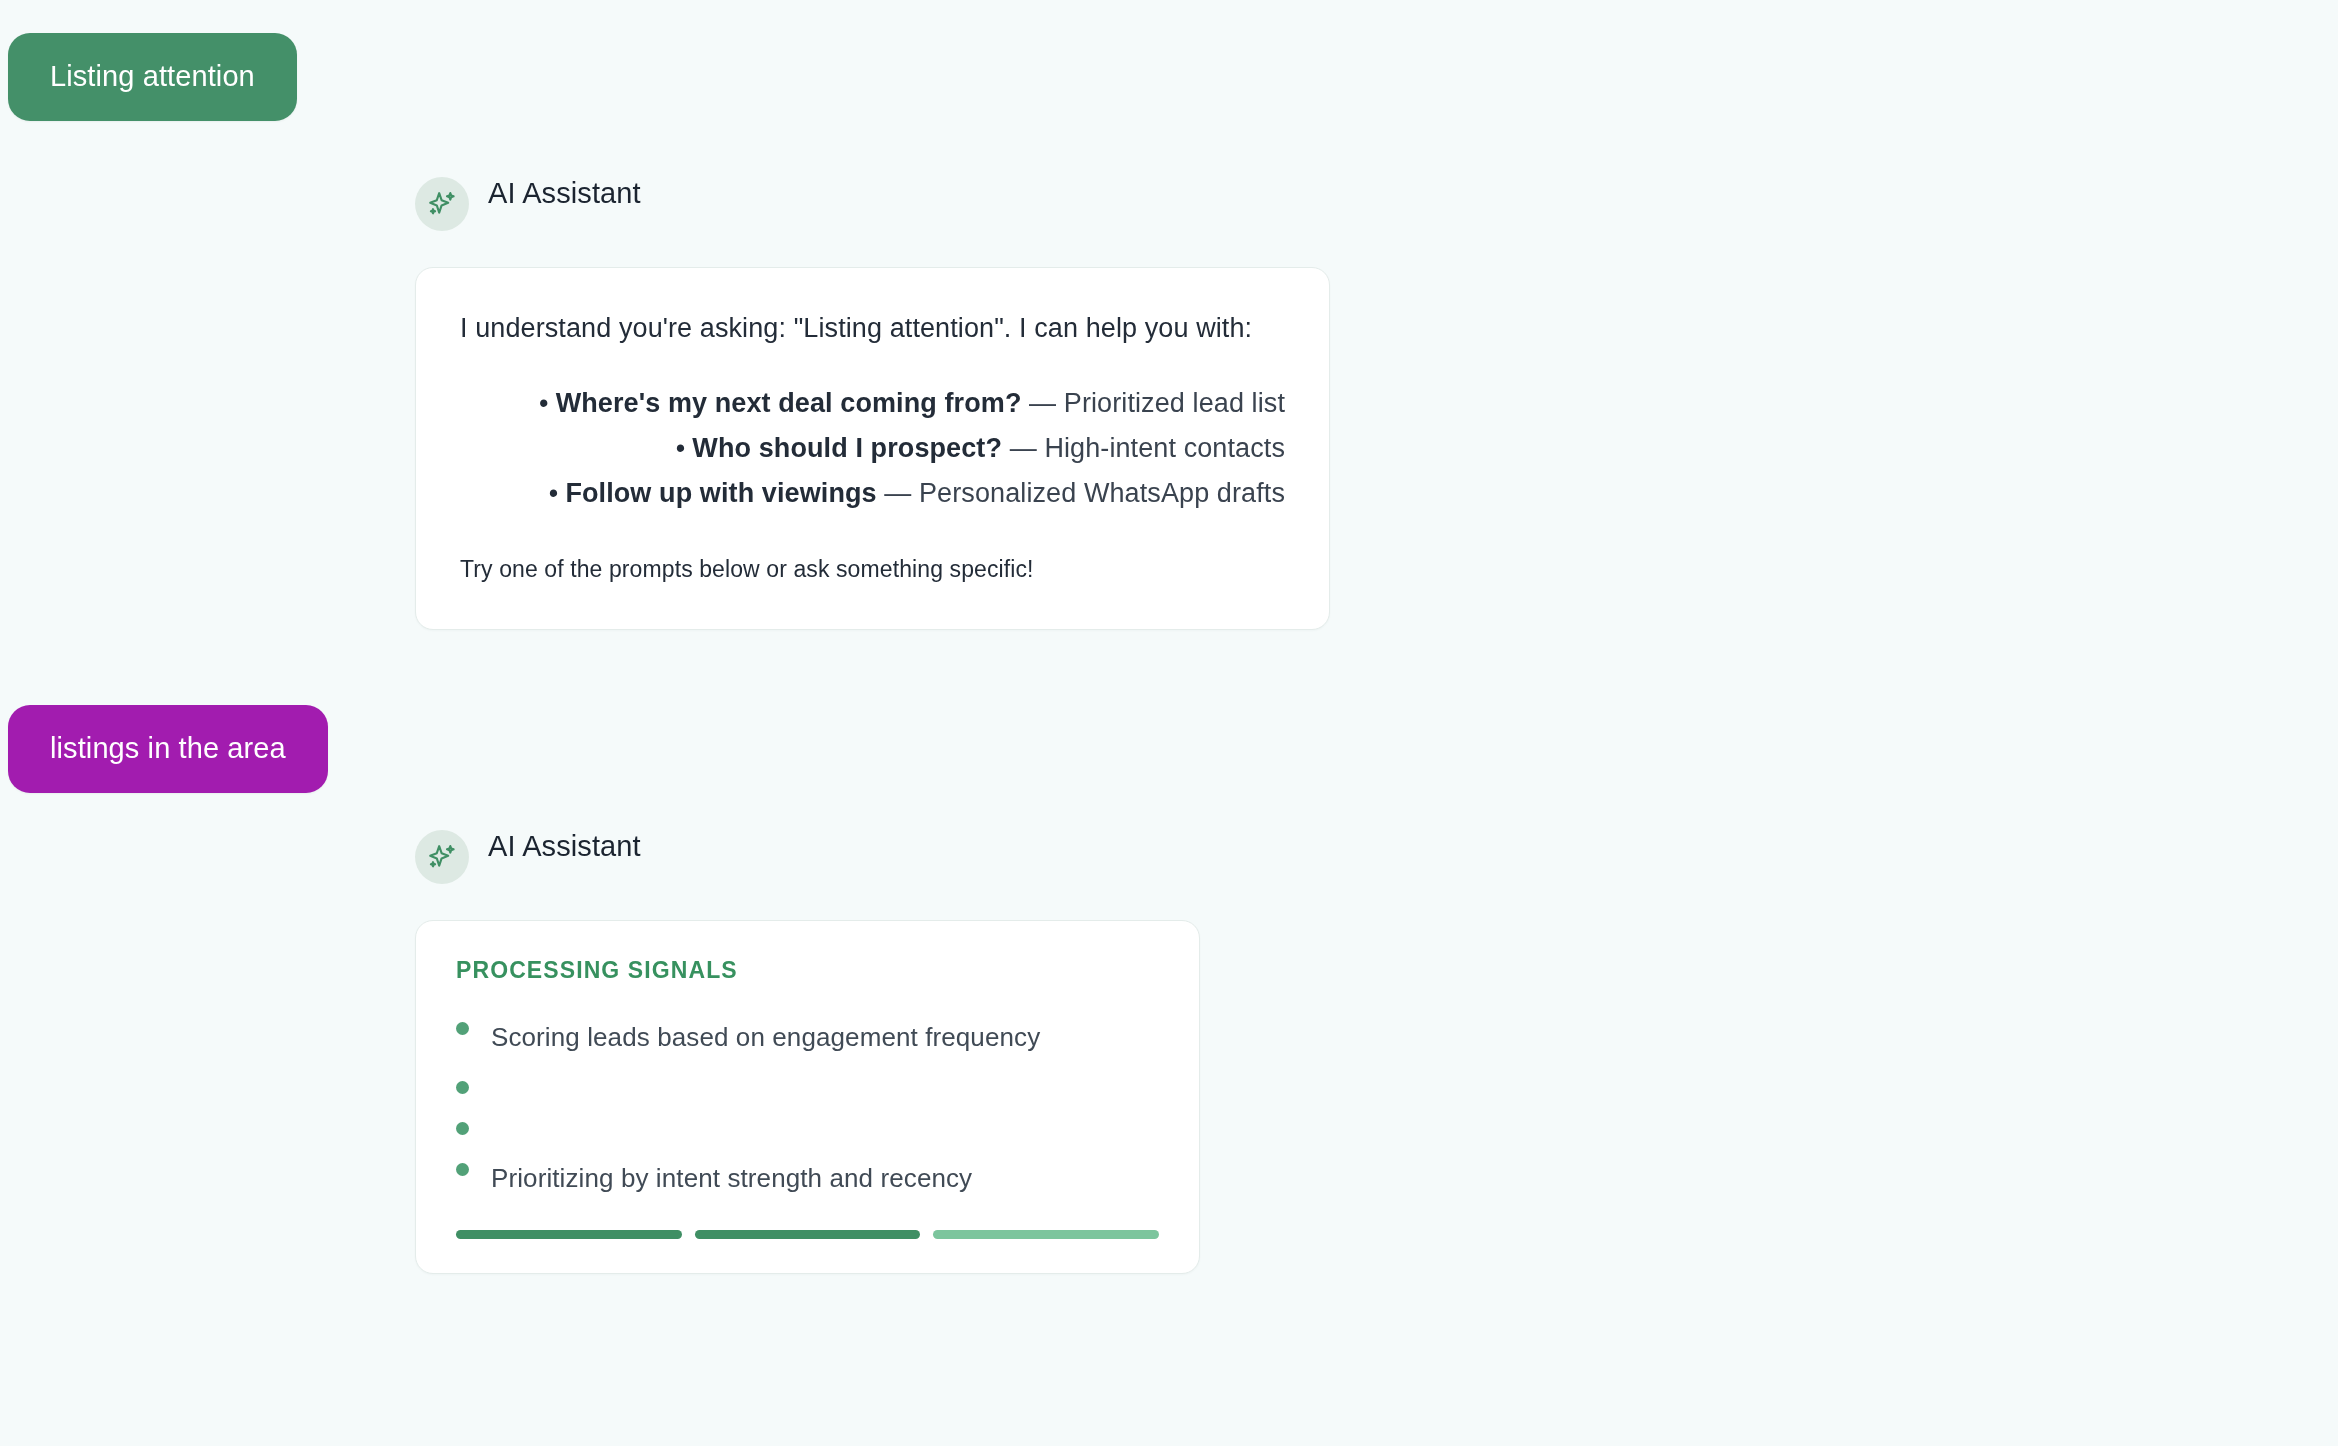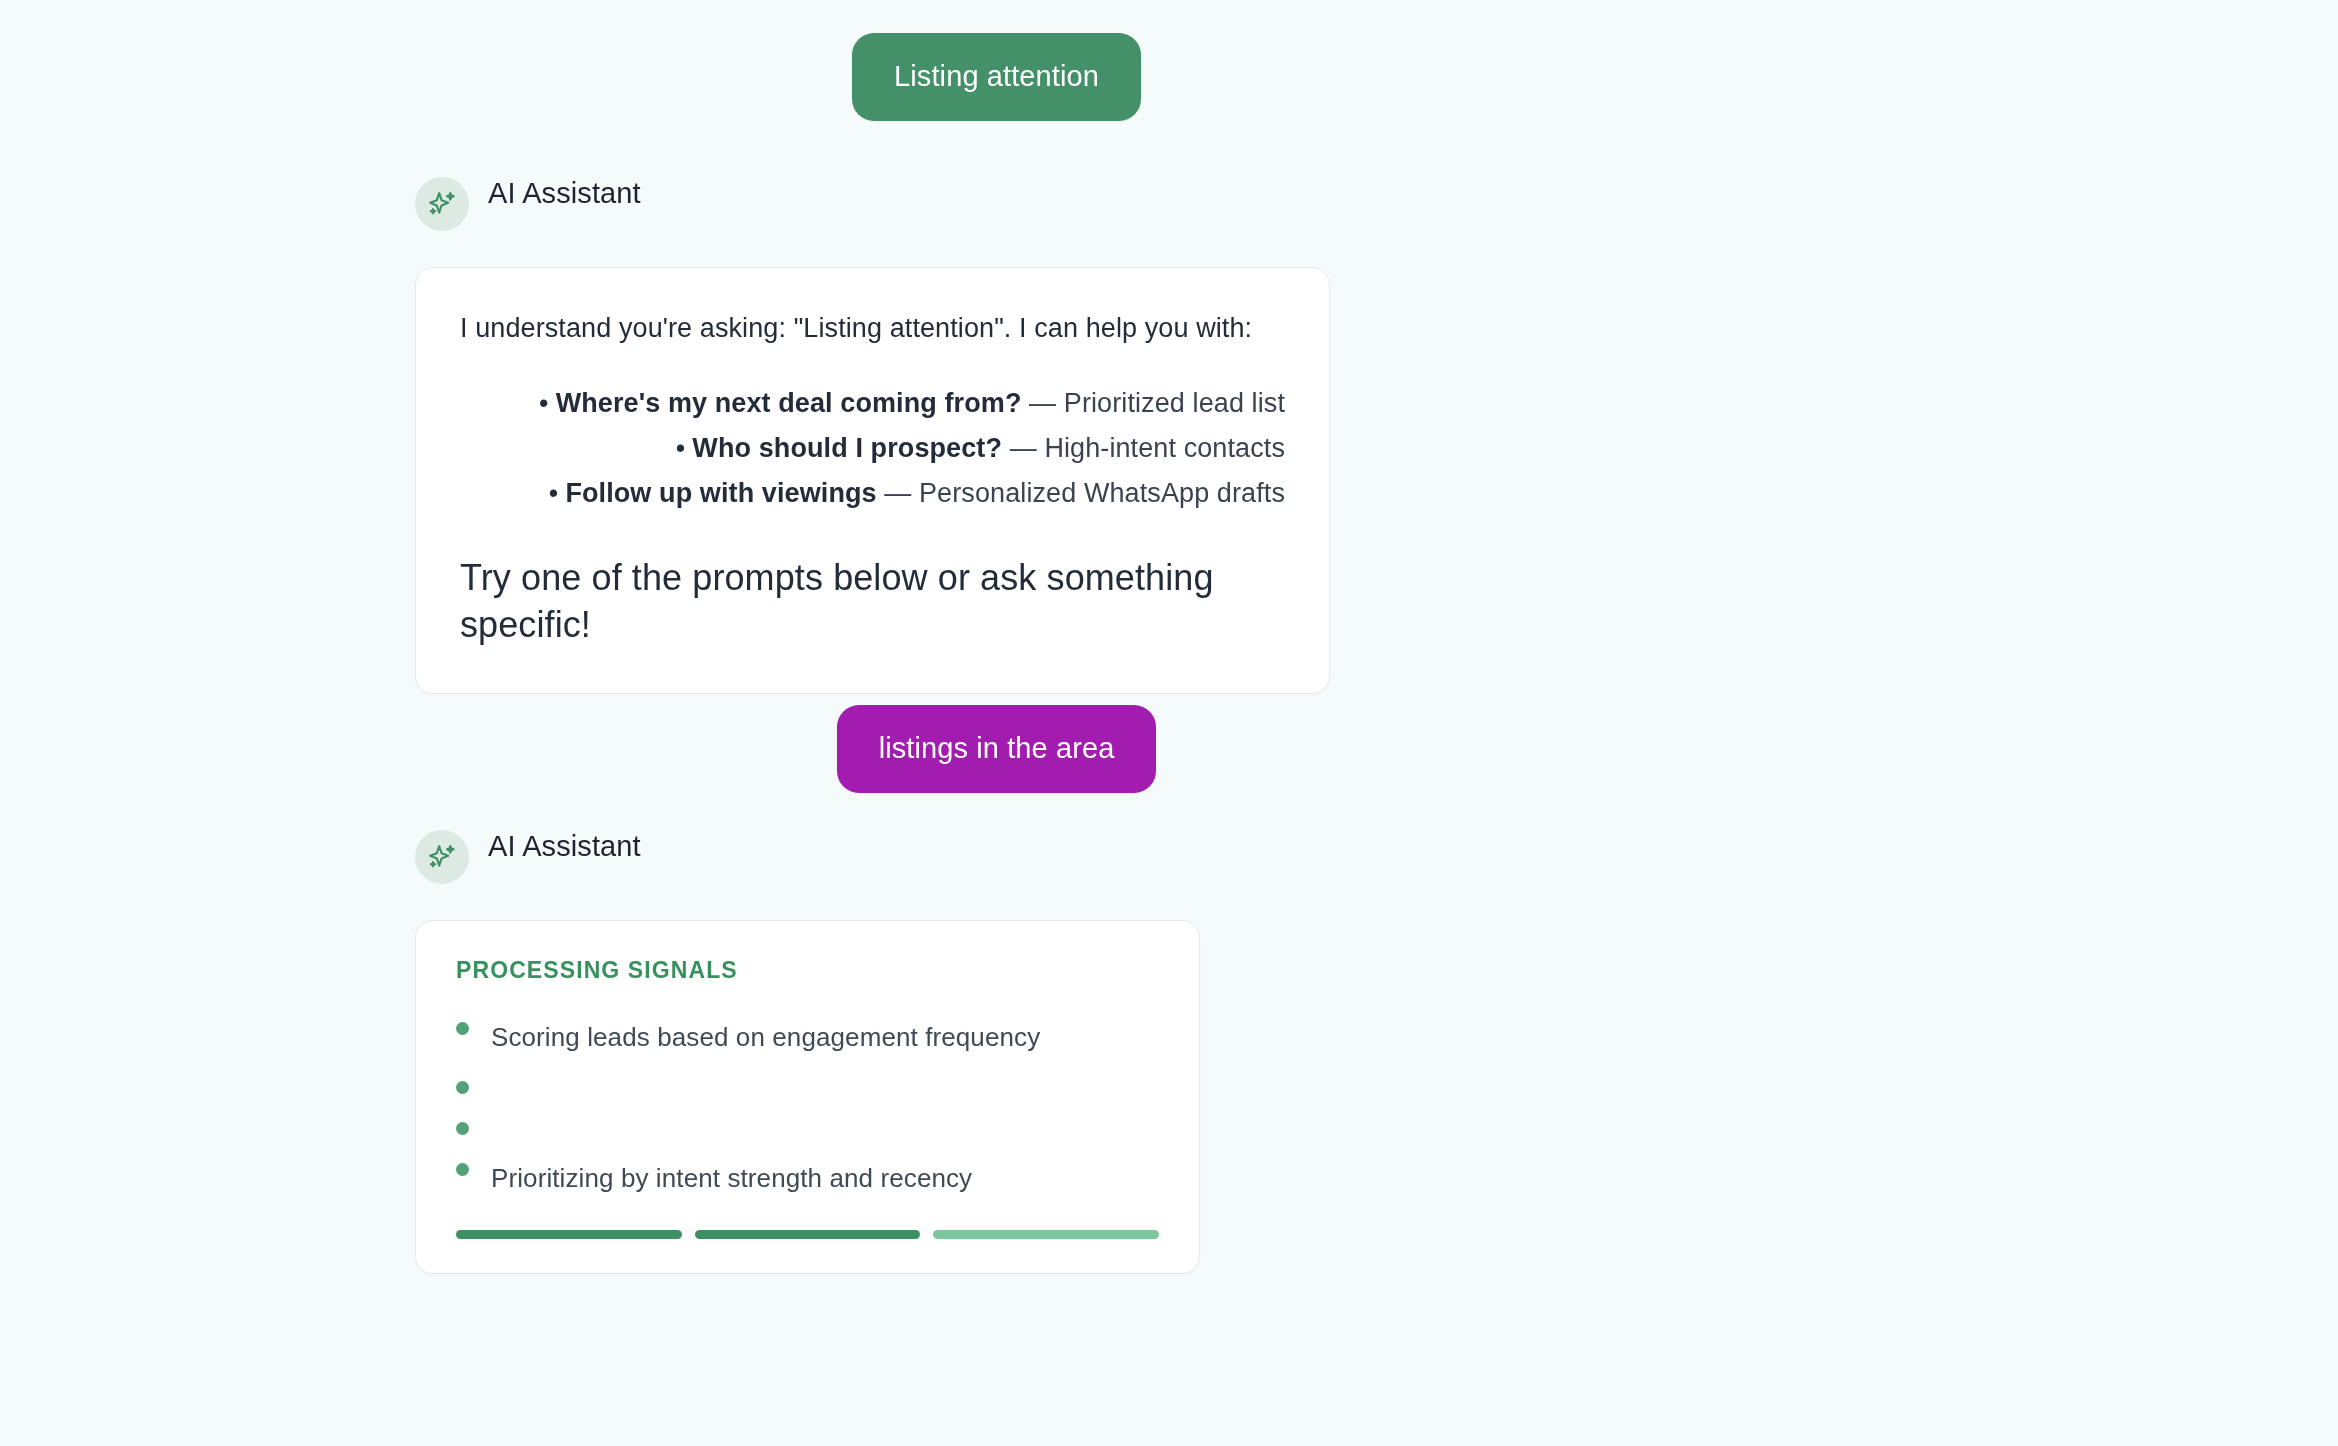--- a/index.html
+++ b/index.html
@@ -19,22 +19,23 @@
   .chat-root {
     position: relative;
     width: 2338px;
     height: 1446px;
     padding: 0;
   }
 
   
   .row-user {
     display: flex;
-    justify-content: center;
+    justify-content: flex-start;
     padding-right: 345px;
+    padding-left: 8px;
   }
 
   .user-bubble {
     background: #449069;
     color: #ffffff;
     font-size: 29px;
     line-height: 1.3;
     border-radius: 22px;
     padding: 25px 42px;
     letter-spacing: 0.1px;
@@ -107,21 +108,21 @@
     text-align: right;
   }
   .intro-item:last-child { margin-bottom: 0; }
 
   .intro-item .bullet { margin-right: 7px; }
   .intro-item .strong { font-weight: bold; }
   .intro-item .desc { color: #3a434f; }
 
   .intro-outro {
     margin-top: 48px;
-    font-size: 36px;
+    font-size: 23px;
     line-height: 1.3;
     color: #232c38;
     letter-spacing: 0.1px;
   }
 
   
   .card-signals {
     width: 785px;
     margin-top: 36px;
     padding: 36px 40px 34px 40px;

